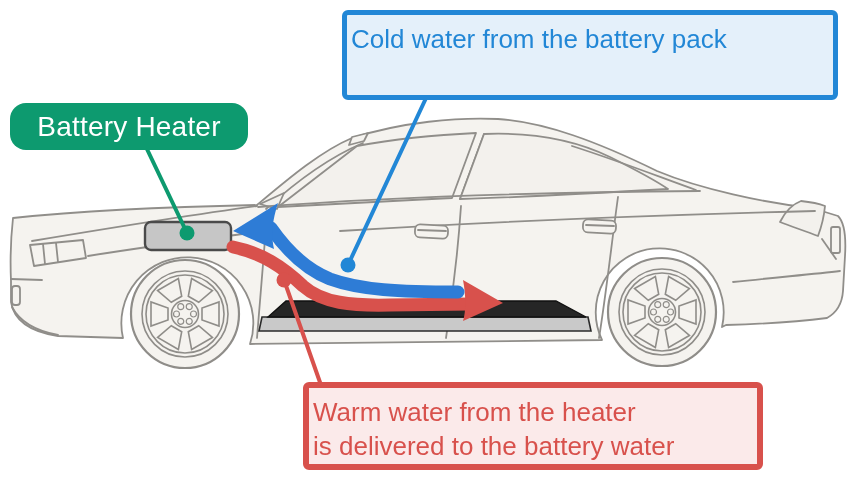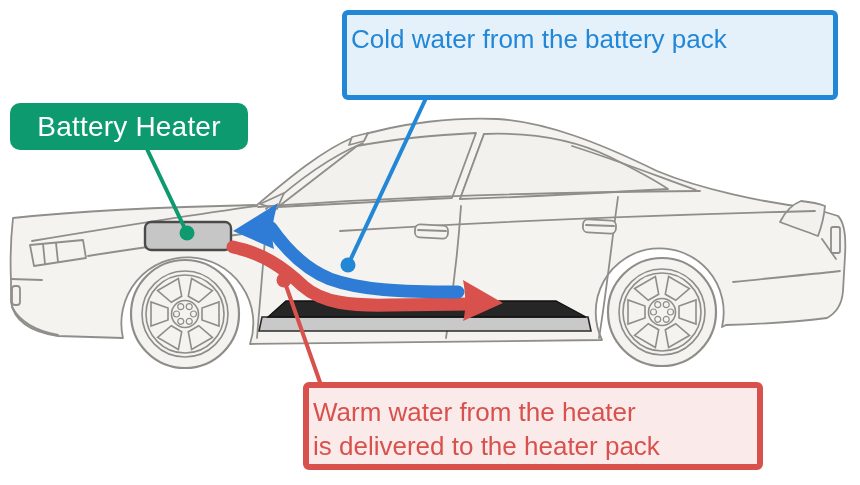--- a/index.html
+++ b/index.html
@@ -3,21 +3,21 @@
 <meta charset="utf-8">
 <style>
   html,body{margin:0;padding:0;background:#ffffff;}
   .stage{
     position:relative;width:860px;height:485px;background:#ffffff;overflow:hidden;
     font-family:"Liberation Sans", sans-serif;
   }
   .stage svg{position:absolute;left:0;top:0;z-index:0;}
   .overlay{position:absolute;z-index:2;box-sizing:border-box;}
   .label-green{
-    left:10px;top:103px;width:238px;height:47px;background:#0d9a6f;border-radius:10px;
+    left:10px;top:103px;width:238px;height:47px;background:#0d9a6f;border-radius:16px;
     color:#ffffff;font-size:28px;display:flex;align-items:center;justify-content:center;
     letter-spacing:0.2px;
   }
   .callout{border-radius:6px;font-size:26px;line-height:34px;padding:7px 4px;}
   .callout div{white-space:nowrap;}
   .callout-cold{
     left:342px;top:10px;width:496px;height:90px;
     background:#e4f0fa;border:5px solid #2287d6;color:#2287d6;
   }
   .callout-warm{
@@ -159,16 +159,16 @@
   <div class="overlay label-green">
     <span>Battery Heater</span>
   </div>
 
   <div class="overlay callout callout-cold">
     <div>Cold water from the battery pack</div>
   </div>
 
   <div class="overlay callout callout-warm">
     <div>Warm water from the heater</div>
-    <div>is delivered to the heater pack</div>
+    <div>is delivered to the battery water</div>
   </div>
 
 </div>
 
 </body></html>

